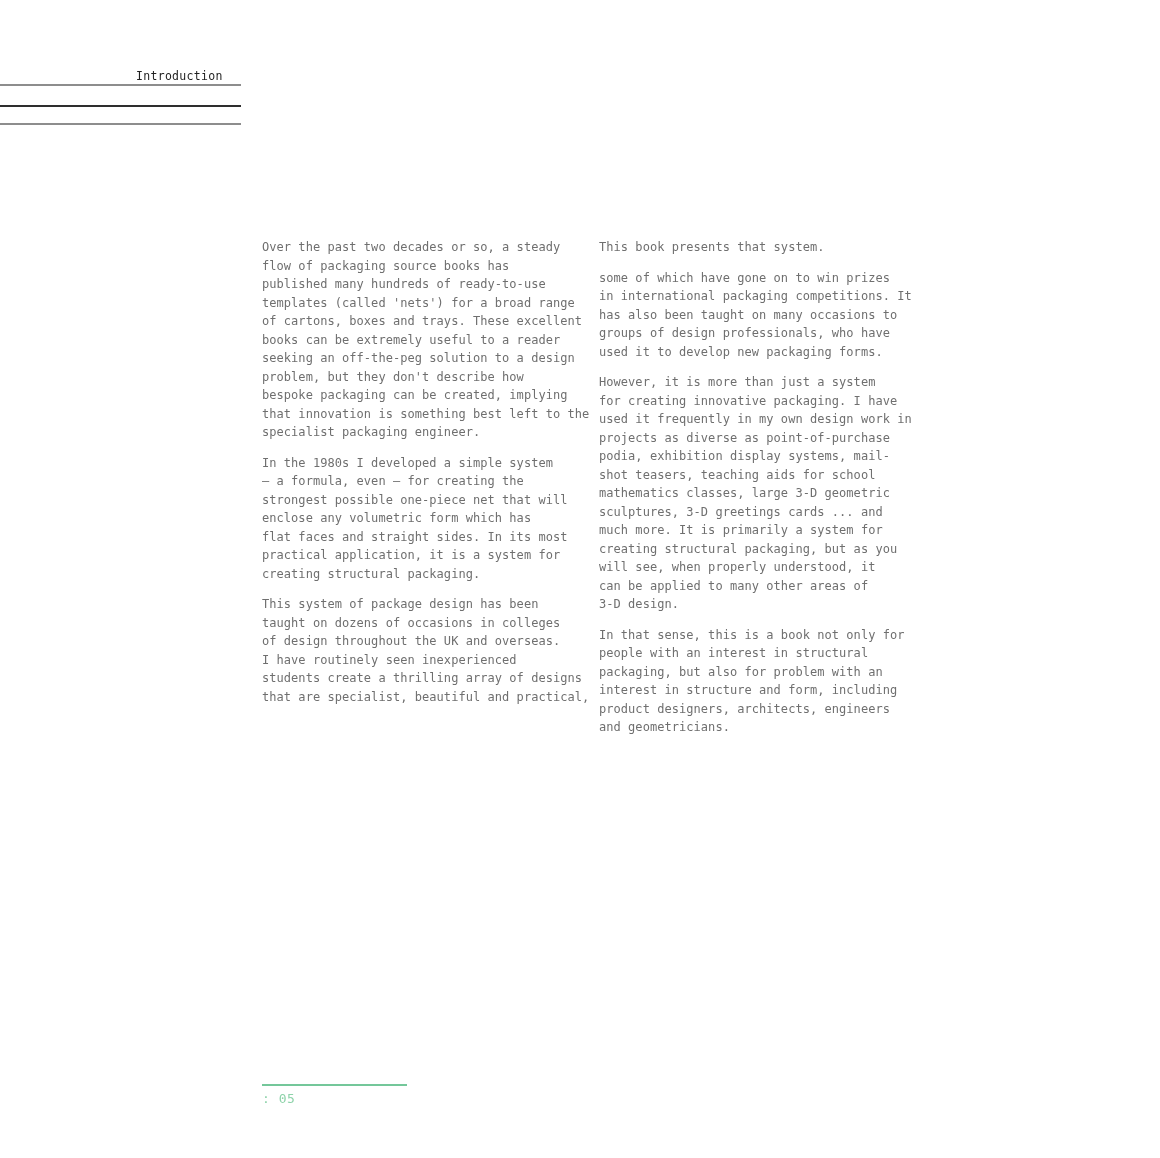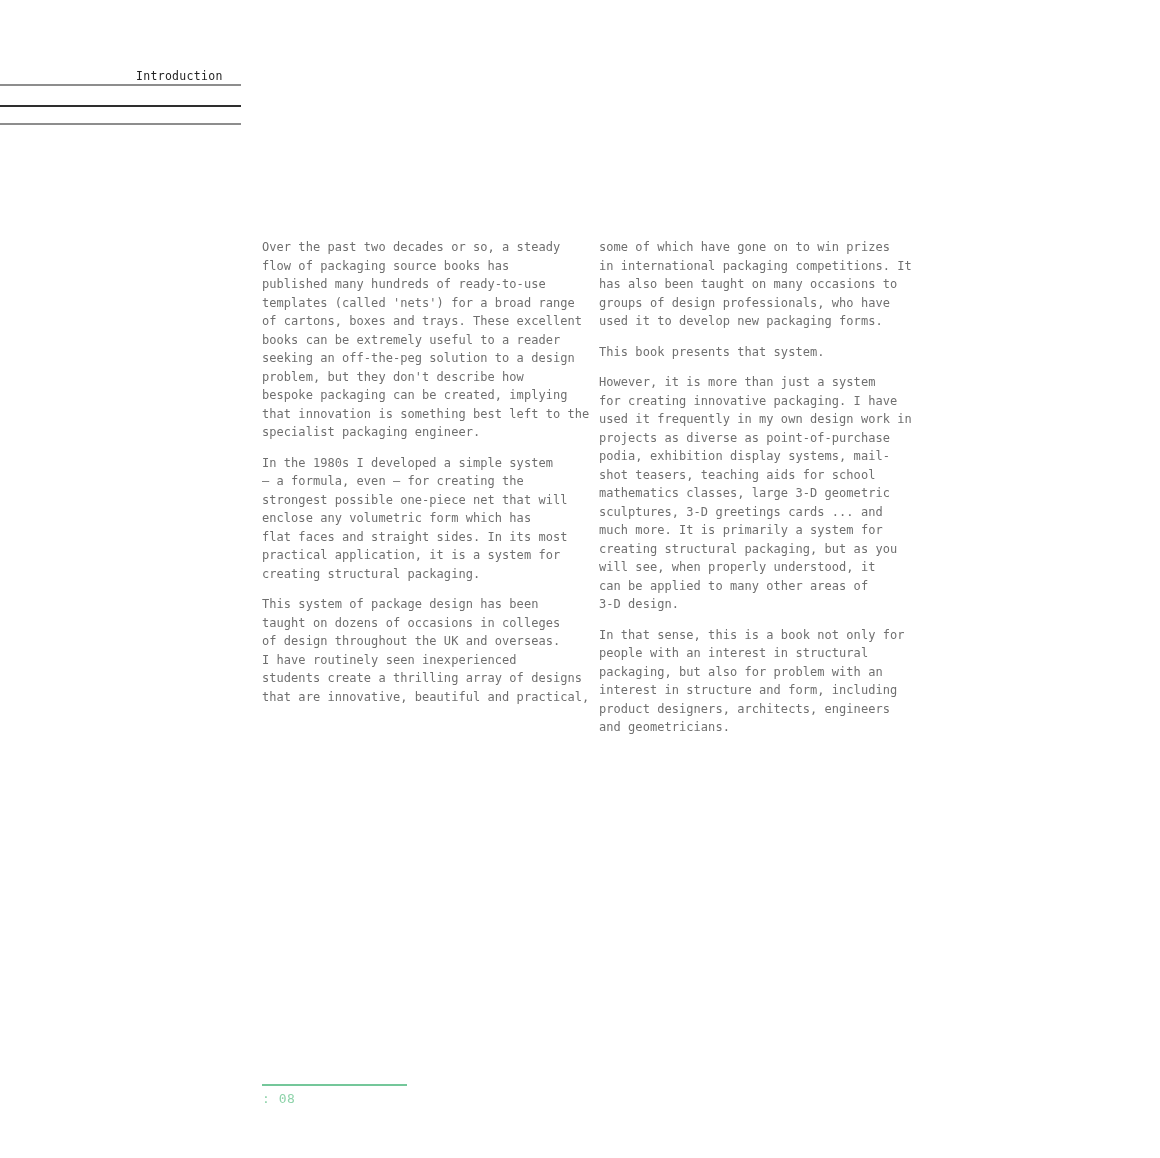--- a/index.html
+++ b/index.html
@@ -97,30 +97,30 @@
 strongest possible one-piece net that will
 enclose any volumetric form which has
 flat faces and straight sides. In its most
 practical application, it is a system for
 creating structural packaging.</p>
     <p>This system of package design has been
 taught on dozens of occasions in colleges
 of design throughout the UK and overseas.
 I have routinely seen inexperienced
 students create a thrilling array of designs
-that are innovative, beautiful and practical,</p>
+that are specialist, beautiful and practical,</p>
   </div>
 
   <div class="column column-right">
+    <p>This book presents that system.</p>
     <p>some of which have gone on to win prizes
 in international packaging competitions. It
 has also been taught on many occasions to
 groups of design professionals, who have
 used it to develop new packaging forms.</p>
-    <p>This book presents that system.</p>
     <p>However, it is more than just a system
 for creating innovative packaging. I have
 used it frequently in my own design work in
 projects as diverse as point-of-purchase
 podia, exhibition display systems, mail-
 shot teasers, teaching aids for school
 mathematics classes, large 3-D geometric
 sculptures, 3-D greetings cards ... and
 much more. It is primarily a system for
 creating structural packaging, but as you
@@ -129,15 +129,15 @@
 3-D design.</p>
     <p>In that sense, this is a book not only for
 people with an interest in structural
 packaging, but also for problem with an
 interest in structure and form, including
 product designers, architects, engineers
 and geometricians.</p>
   </div>
 
   <div class="footer-rule"></div>
-  <div class="page-number">: 08</div>
+  <div class="page-number">: 05</div>
 
 </div>
 
 </body></html>

